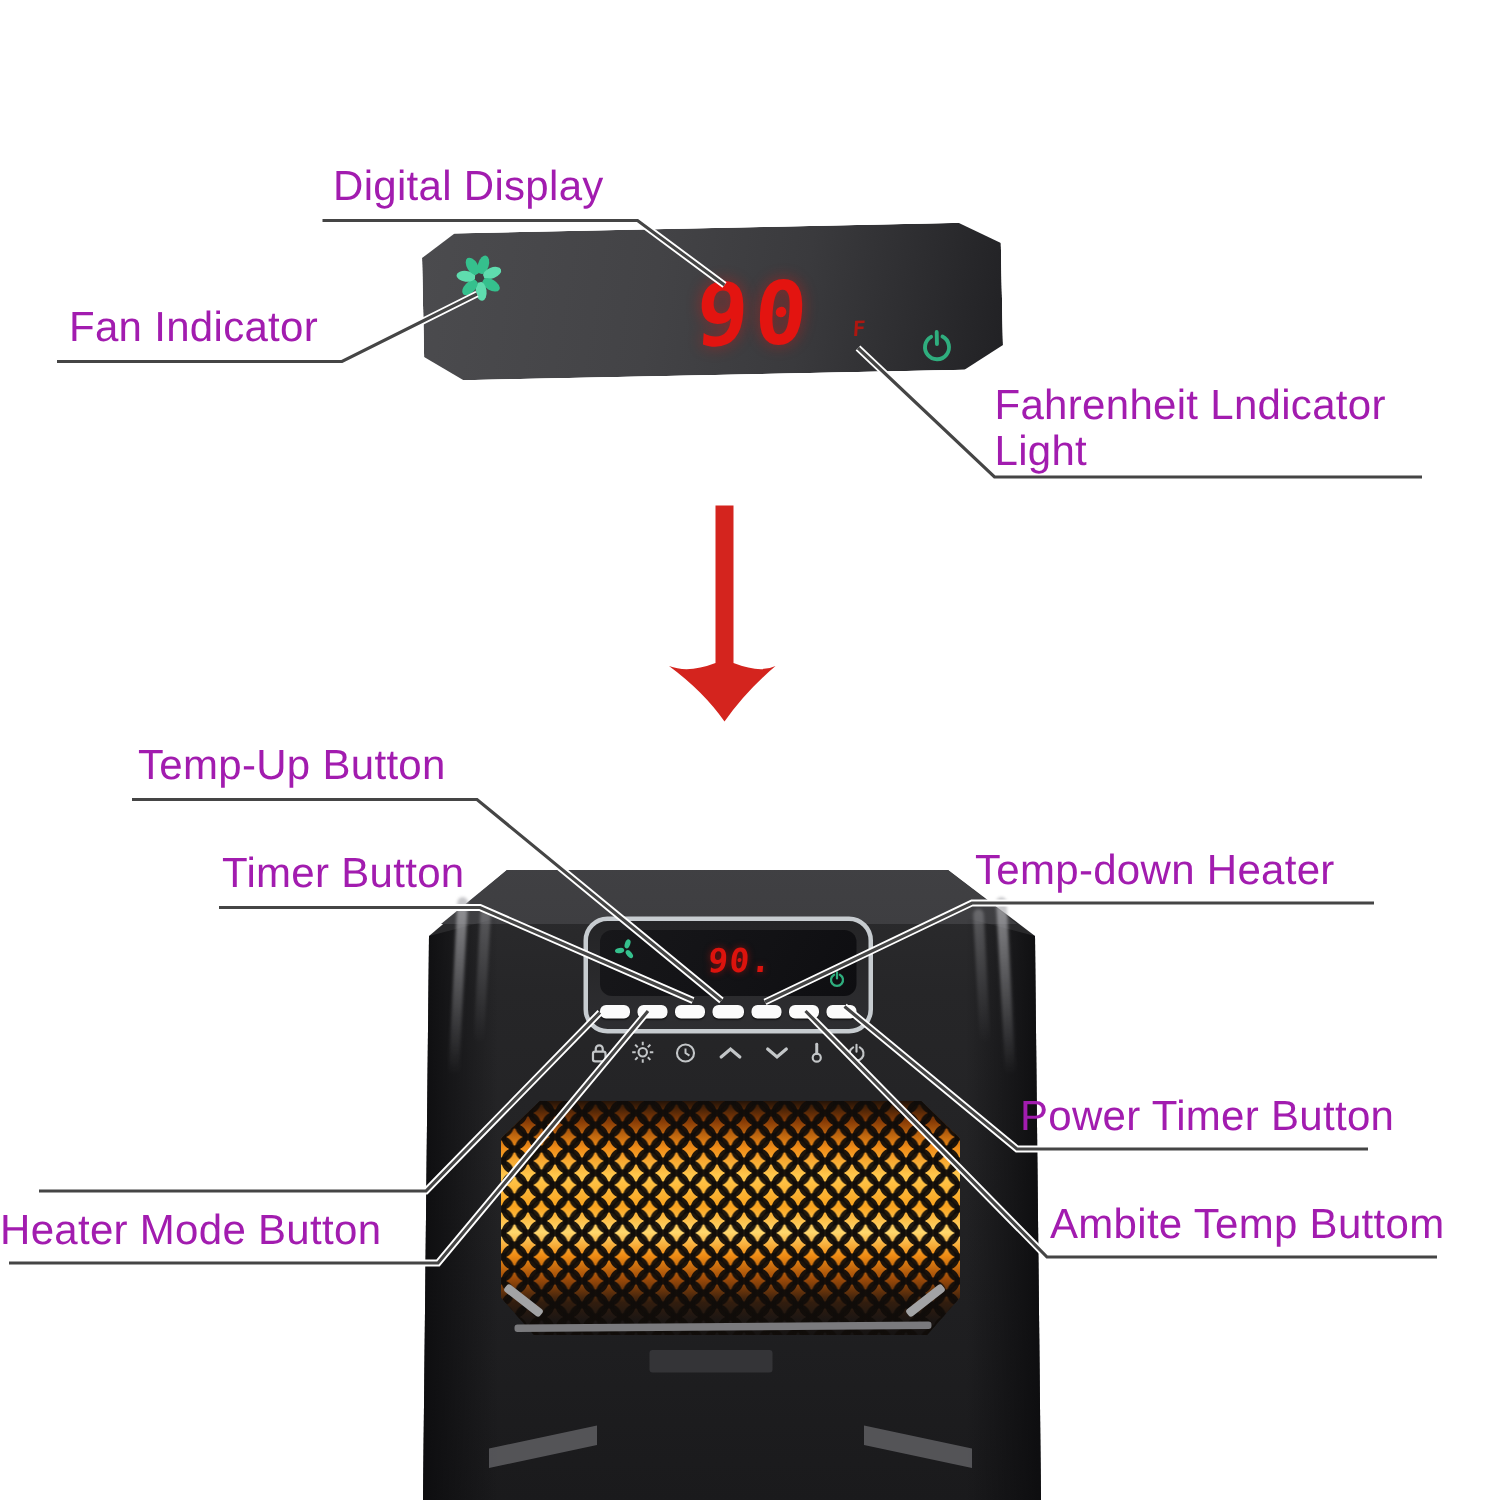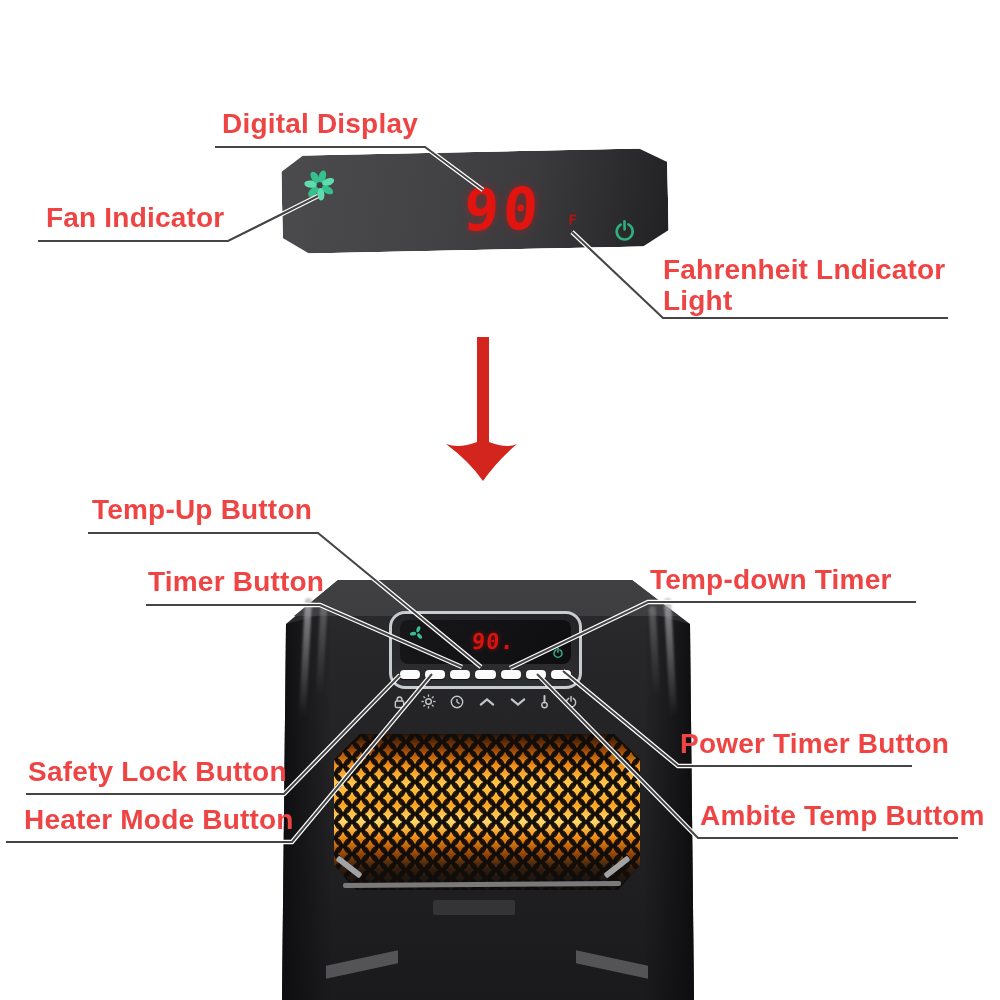--- a/index.html
+++ b/index.html
@@ -1,20 +1,20 @@
 <!DOCTYPE html>
 <html><head>
 <meta charset="utf-8">
 <style>
   html,body{margin:0;padding:0;}
   body{background:#ffffff;font-family:"Liberation Sans",sans-serif;}
   .canvas{position:relative;width:1000px;height:1000px;background:#fff;overflow:hidden;}
 
   
-  .callout{position:absolute;color:#ef4444;font-size:28px;line-height:1.12;letter-spacing:.2px;white-space:nowrap;z-index:40;font-weight:bold;}
+  .callout{position:absolute;color:#a21caf;font-size:28px;line-height:1.12;letter-spacing:.2px;white-space:nowrap;z-index:40;}
   .callout.wrap{white-space:normal;}
 
   
   .top-strip{position:absolute;left:282px;top:152px;width:386px;height:98px;z-index:5;
     transform:rotate(-1.2deg);
     clip-path:polygon(22px 0,358px 0,386px 14px,386px 82px,360px 98px,26px 98px,0 82px,0 16px);
     background:linear-gradient(100deg,#4b4b4e 0%,#434346 40%,#3a3a3d 65%,#2a2a2d 88%,#212124 100%);}
   .top-strip .digits{position:absolute;left:182px;top:24px;font-family:"DejaVu Sans Mono",monospace;
     font-weight:bold;font-size:58px;color:#e31410;transform:skewX(-5deg);letter-spacing:4px;
     text-shadow:0 0 10px rgba(227,20,16,.45);}
@@ -237,19 +237,18 @@
       <polyline class="halo" points="958,838 698,838 537,674"></polyline>
         <polyline class="core" points="958,838 698,838 537,674"></polyline>
     </g>
   </svg>
 
   <div class="callout" style="left:222px;top:108px">Digital Display</div>
   <div class="callout" style="left:46px;top:202px">Fan Indicator</div>
   <div class="callout wrap" style="left:663px;top:254px;width:300px">Fahrenheit Lndicator Light</div>
   <div class="callout" style="left:148px;top:566px">Timer Button</div>
   <div class="callout" style="left:92px;top:494px">Temp-Up Button</div>
-  <div class="callout" style="left:650px;top:564px">Temp-down Timer</div>
-  <div class="callout" style="left:28px;top:756px">Safety Lock Button</div>
-  <div class="callout" style="left:24px;top:804px">Heater Mode Button</div>
+  <div class="callout" style="left:650px;top:564px">Temp-down Heater</div>
+  <div class="callout" style="left:0;top:804px">Heater Mode Button</div>
   <div class="callout" style="left:680px;top:728px">Power Timer Button</div>
   <div class="callout" style="left:700px;top:800px">Ambite Temp Buttom</div>
 
 </div>
 
 </body></html>

